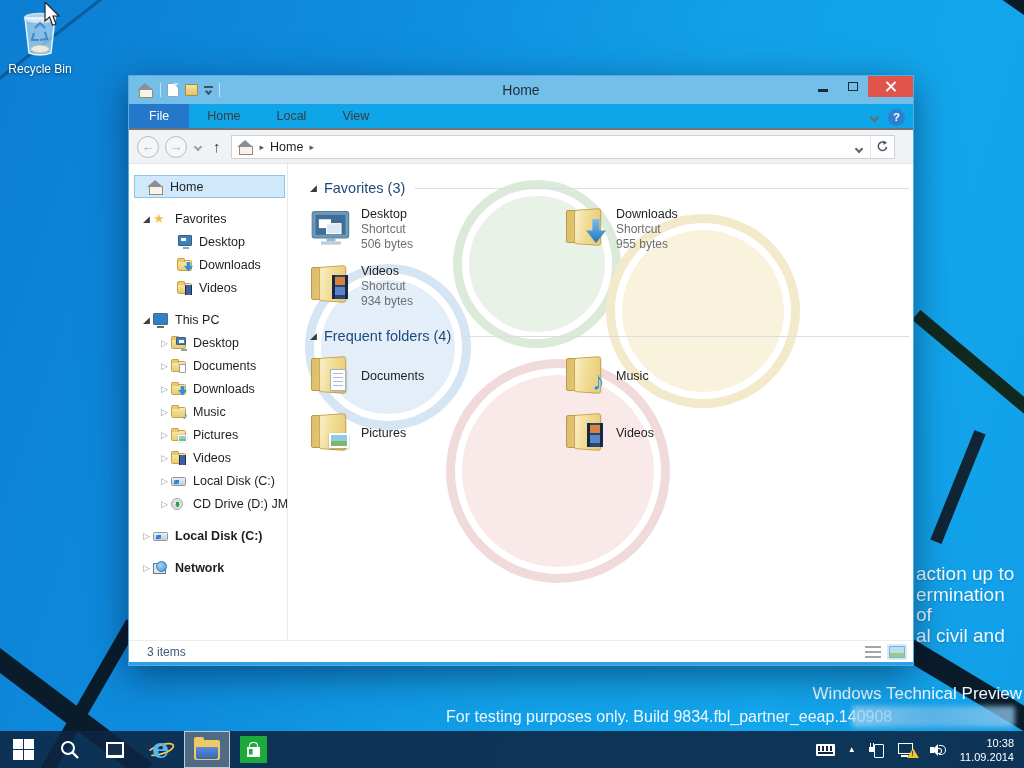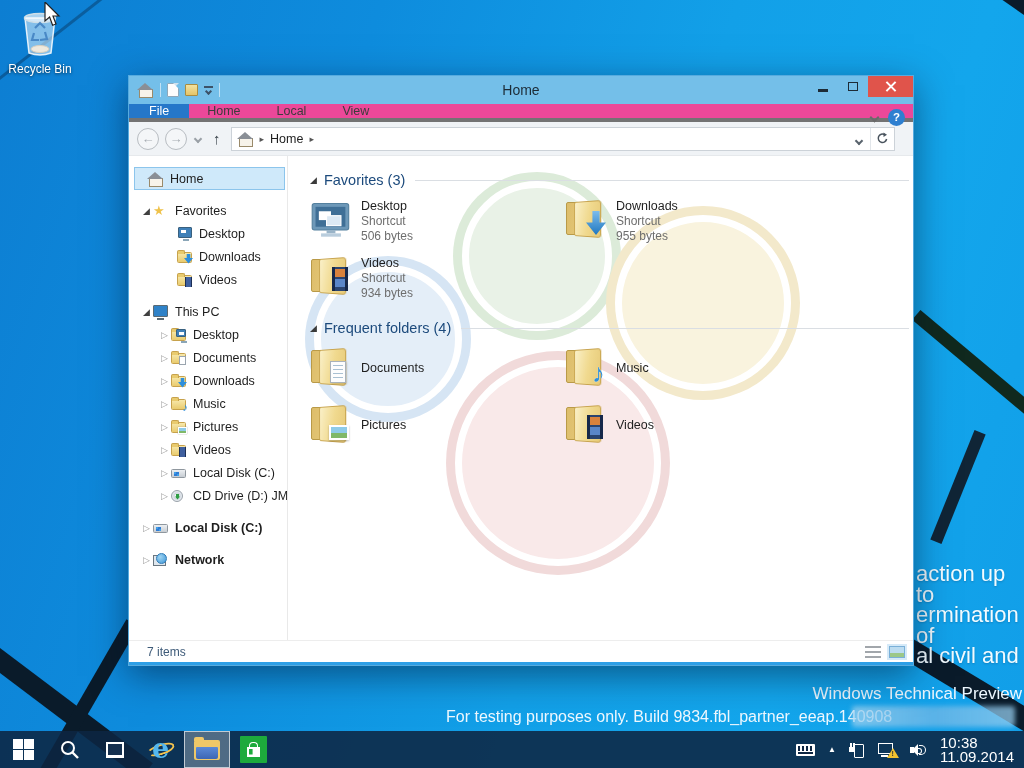--- a/index.html
+++ b/index.html
@@ -12,21 +12,21 @@
   .beam { position:absolute; background:#0a1b2a; }
   .b1 { left:868px; top:-18px; width:300px; height:26px; transform:rotate(35deg); }
   .b2 { left:880px; top:408px; width:310px; height:13px; transform:rotate(40deg); background:#10291e;}
   .b3 { left:952px; top:428px; width:12px; height:118px; transform:rotate(22deg); background:#102536;}
   .b4 { left:640px; top:618px; width:470px; height:22px; transform:rotate(31deg); }
   .b5 { left:-60px; top:692px; width:230px; height:20px; transform:rotate(37deg); }
   .b6 { left:78px; top:610px; width:14px; height:190px; transform:rotate(30deg); }
   .b7 { left:-40px; top:18px; width:230px; height:3px; transform:rotate(-38deg); background:rgba(6,30,56,.35); }
 
   
-  .wm-side { position:absolute; left:916px; top:564px; color:#f2fbff; font-size:22px; line-height:20.5px;
+  .wm-side { position:absolute; left:916px; top:564px; color:#f2fbff; font-size:19px; line-height:20.5px;
     text-shadow:0 1px 2px rgba(0,40,80,.25); }
   .wm-preview { position:absolute; right:2px; top:684px; color:#eef8ff; font-size:17px; }
   .wm-build { position:absolute; left:446px; top:708px; color:#eef8ff; font-size:16px; }
   .wm-redacted { position:absolute; left:852px; top:706px; width:163px; height:21px; border-radius:3px;
     background:linear-gradient(90deg,rgba(160,210,240,.75),rgba(120,185,230,.7),rgba(150,205,238,.75));
     filter:blur(2.5px); }
 
   
   .recycle { position:absolute; left:6px; top:8px; width:68px; text-align:center; }
   .recycle .label { margin-top:2px; color:#fff; font-size:12px; text-shadow:0 1px 3px rgba(0,0,0,.65); }
@@ -51,21 +51,21 @@
   .cap-btn { width:30px; height:21px; display:flex; align-items:center; justify-content:center; }
   .cap-min .glyph { width:10px; height:3px; background:#1d2b36; margin-top:8px; }
   .cap-max .glyph { width:10px; height:9px; border:1.5px solid #1d2b36; }
   .cap-close { width:45px; background:#e0544b; position:relative; }
   .cap-close .glyph { position:relative; width:11px; height:11px; }
   .cap-close .glyph::before,.cap-close .glyph::after { content:""; position:absolute; left:5px; top:-1px; width:2px; height:13px; background:#fff; }
   .cap-close .glyph::before { transform:rotate(45deg); }
   .cap-close .glyph::after { transform:rotate(-45deg); }
 
   
-  .ribbon { height:18px; background:#ec4899; border-bottom:4px solid #737373; display:flex; align-items:stretch; position:relative; flex:0 0 auto; }
+  .ribbon { height:26px; background:#0ea5e9; border-bottom:2px solid #737373; display:flex; align-items:stretch; position:relative; flex:0 0 auto; }
   .tab { padding:0 18px; font-size:12.5px; color:#3c3c3c; display:flex; align-items:center; }
   .tab.file { background:#2577c9; color:#fff; padding:0 20px; }
   .ribbon-right { position:absolute; right:8px; top:0; height:26px; display:flex; align-items:center; gap:10px; }
   .ribbon-right .chev { border-color:#6a6a6a; }
   .help-btn { width:17px; height:17px; border-radius:50%; background:#2e7fd0; color:#fff; font-size:11.5px; font-weight:bold;
     display:flex; align-items:center; justify-content:center; }
 
   
   .navbar { height:34px; background:#f0f3f6; border-bottom:1px solid #e6e9ec; display:flex; align-items:center; padding:0 18px 0 8px; gap:6px; flex:0 0 auto; }
   .nav-circle { width:22px; height:22px; border-radius:50%; border:1px solid #b8bdc2; color:#a7acb2; font-size:13px;
@@ -223,21 +223,21 @@
   .nettray::before { content:""; position:absolute; left:0; top:0; width:13px; height:9px; border:1.5px solid #fff; }
   .nettray::after { content:""; position:absolute; left:3px; bottom:0; width:7px; height:1.5px; background:#fff; box-shadow:0 -1.5px 0 #fff inset; }
   .warn { position:absolute; right:-2px; bottom:-1px; width:0; height:0; border-left:6px solid transparent; border-right:6px solid transparent;
     border-bottom:10px solid #f2c230; z-index:2; }
   .warn span { position:absolute; left:-1.5px; top:2px; font-size:7px; color:#333; font-weight:bold; }
   .spk { position:relative; width:17px; height:14px; }
   .spk::before { content:""; position:absolute; left:0; top:4px; width:4px; height:6px; background:#fff; }
   .spk::after { content:""; position:absolute; left:2px; top:1px; border-top:6px solid transparent; border-bottom:6px solid transparent; border-right:6px solid #fff; }
   .spk .wave { position:absolute; left:9px; top:2px; width:7px; height:10px; border:1.5px solid #fff; border-left:none; border-radius:0 7px 7px 0; }
   .spk .wave::before { content:""; position:absolute; left:-1px; top:2px; width:3px; height:4px; border:1.5px solid #fff; border-left:none; border-radius:0 4px 4px 0; }
-  .clock { color:#fff; font-size:15px; line-height:14px; }
+  .clock { color:#fff; font-size:11px; text-align:right; line-height:14px; }
 </style>
 </head>
 <body>
 
 <div class="desktop">
   <div class="beam b1"></div>
   <div class="beam b2"></div>
   <div class="beam b3"></div>
   <div class="beam b4"></div>
   <div class="beam b5"></div>
@@ -565,21 +565,21 @@
               <div class="ttext">
                   <div class="tname">Videos</div>
                 </div>
             </div>
           </div>
         </div>
       </div>
     </div>
 
     <div class="statusbar">
-      <span class="status-count">7 items</span>
+      <span class="status-count">3 items</span>
       <div class="status-views">
         <span class="v-list"></span>
         <span class="v-thumb"></span>
       </div>
     </div>
     <div class="win-bottom"></div>
   </div>
 
   <div class="taskbar">
     <div class="tb-left">

